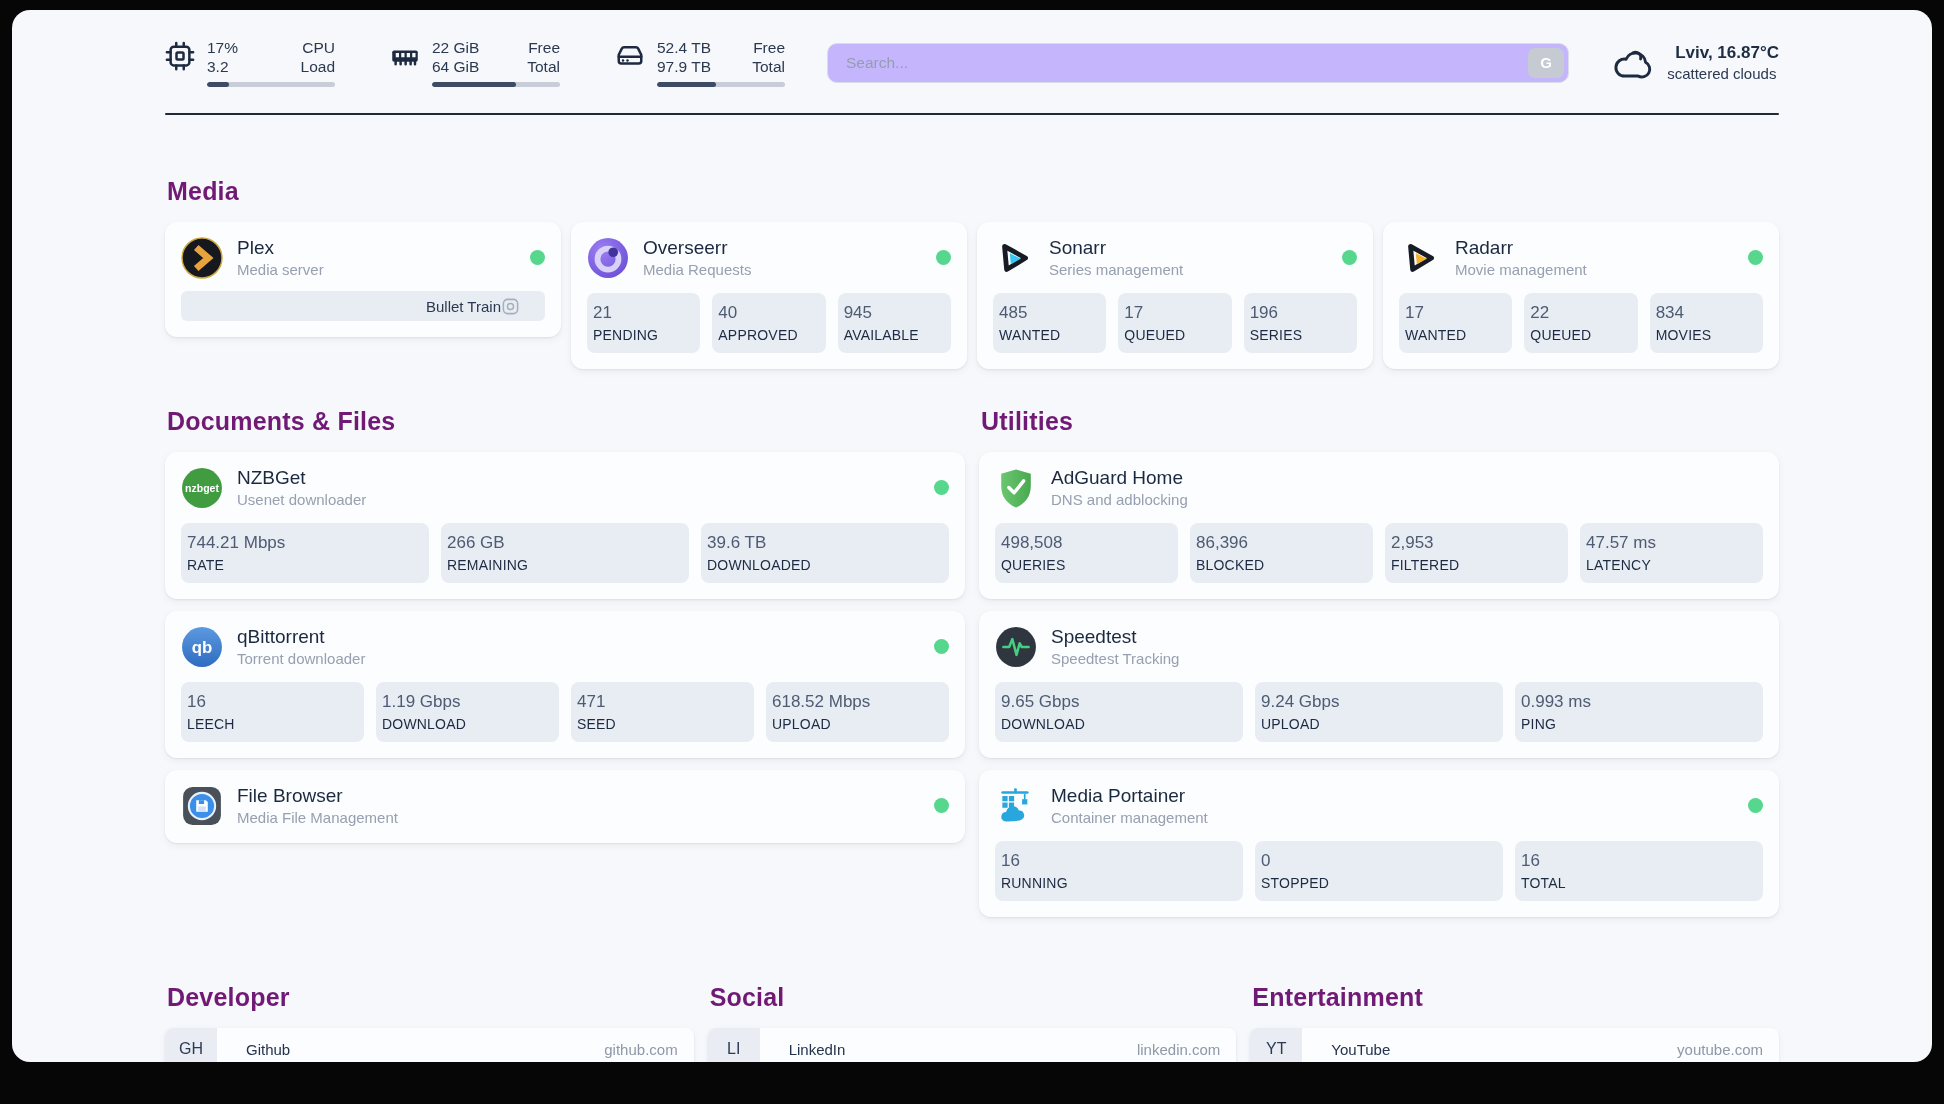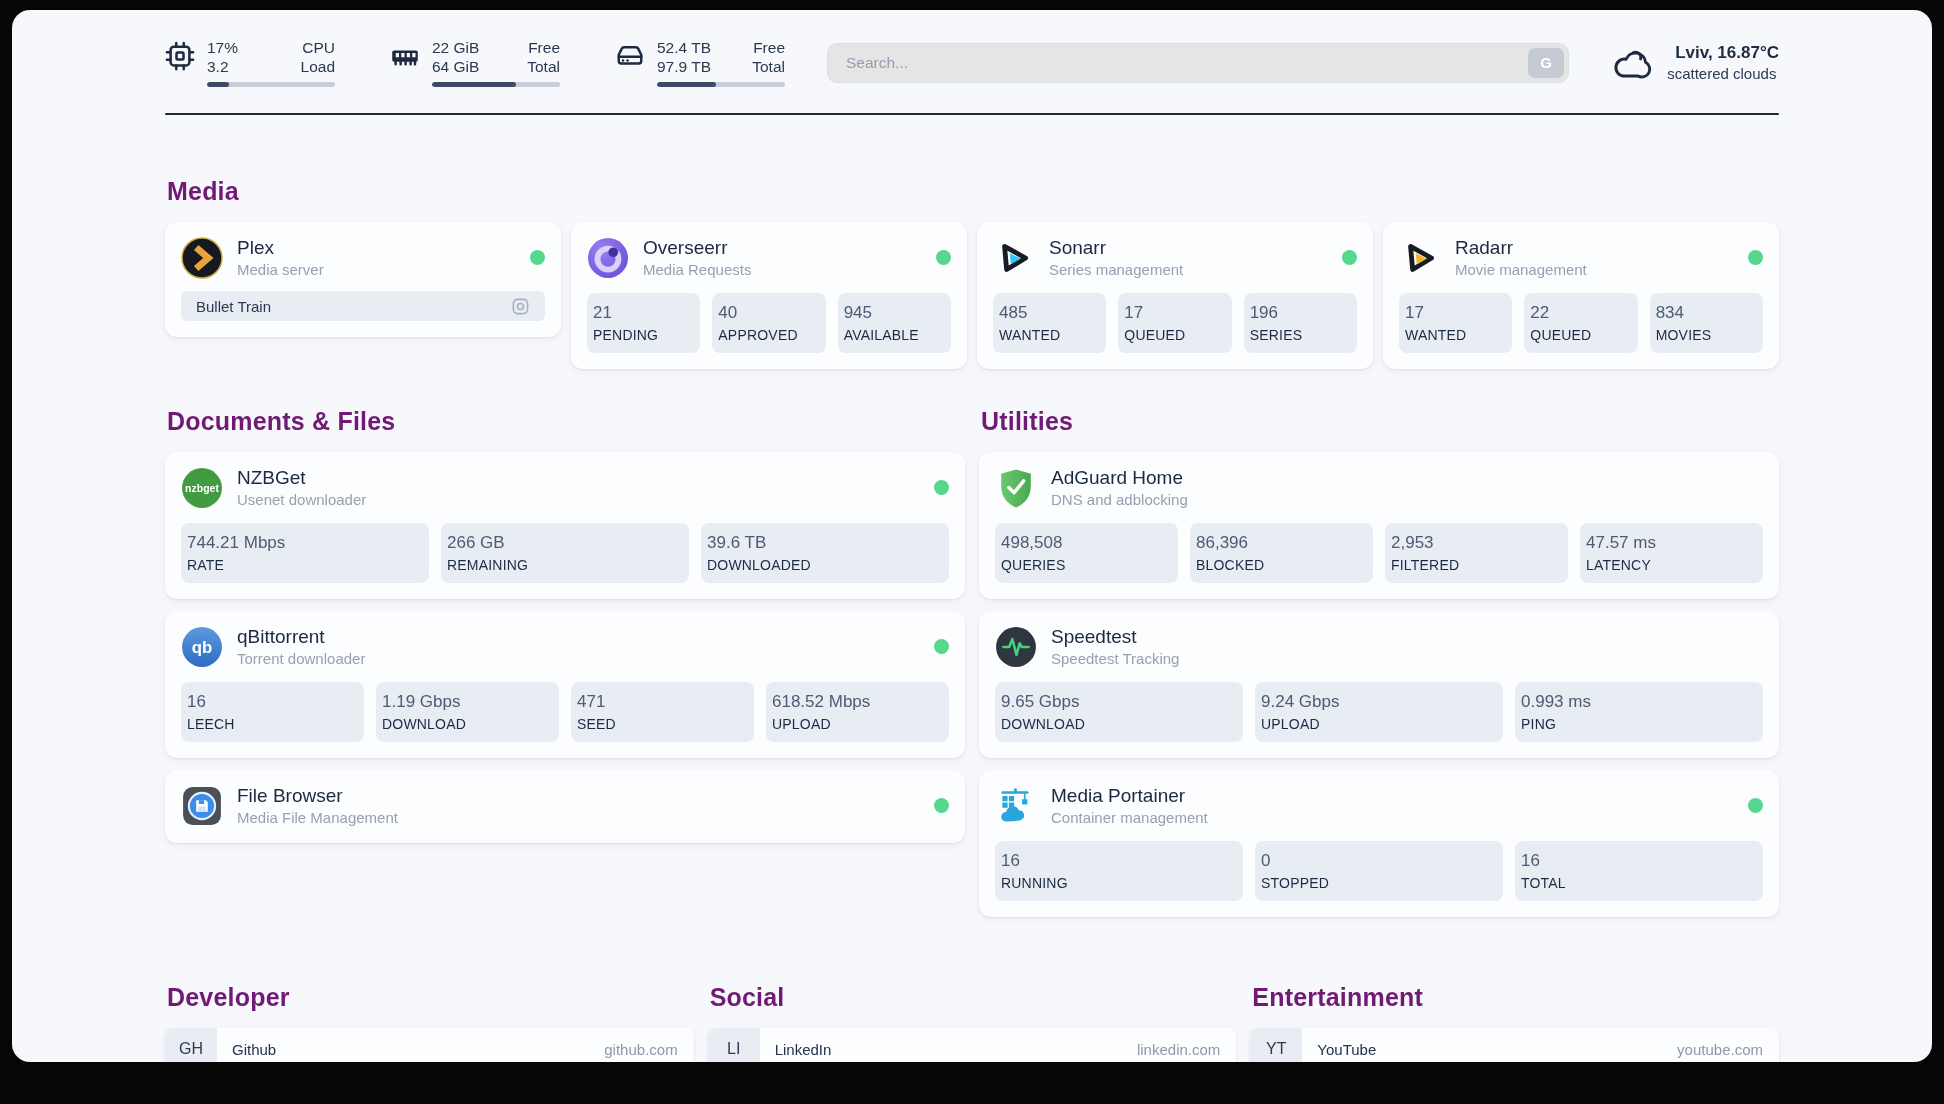--- a/index.html
+++ b/index.html
@@ -15,21 +15,21 @@
   .stats-group { display:flex; gap:55px; }
   .sysstat { display:flex; gap:12px; align-items:flex-start; }
   .sysstat svg { width:30px; height:30px; stroke:#1d2a40; margin-top:3px; flex:none; }
   .stat-body { width:128px; font-size:15.5px; color:#2b3950; font-weight:500; }
   .stat-line { display:flex; justify-content:space-between; line-height:19px; }
   .stat-track { margin-top:6px; height:5px; background:#c8cdd7; border-radius:3px; overflow:hidden; }
   .stat-fill { height:100%; background:#3d4c64; border-radius:3px; width:0; }
 
   .search-wrap { flex:1; margin:0 38px 0 42px; position:relative; }
   .search-wrap input { width:100%; height:40px; border:1.5px solid #d9dde6; border-radius:10px;
-      background:#e5e5e5; padding:0 56px 0 18px; font-size:15.5px; color:#2b3950;
+      background:#c4b5fd; padding:0 56px 0 18px; font-size:15.5px; color:#2b3950;
       font-family:inherit; outline:none; }
   .search-wrap input::placeholder { color:#949daf; }
   .g-btn { position:absolute; right:5px; top:50%; transform:translateY(-50%);
       width:36px; height:30px; background:#c5cad3; border-radius:7px; color:#fff;
       font-size:15px; font-weight:600; display:flex; align-items:center; justify-content:center; }
 
   .weather { display:flex; gap:14px; align-items:center; }
   .weather svg { width:46px; height:36px; stroke:#1d2a40; flex:none; }
   .w-line1 { font-size:17px; font-weight:700; color:#1e2c44; line-height:22px;padding-left:8px; }
   .w-line2 { font-size:15px; color:#2b3950; line-height:19px; }
@@ -53,39 +53,39 @@
          margin-left:auto; align-self:center; flex:none; }
 
   .stats { display:flex; gap:12px; margin-top:14px; }
   .stat-box { flex:1; background:#e8edf4; border-radius:8px; text-align:left; padding:9px 6px 10px; }
   .sb-value { font-size:17px; color:#4e5b72; line-height:22px; }
   .sb-label { font-size:14px; font-weight:400; color:#1c2a42; margin-top:3px; letter-spacing:.2px; }
 
   
   .player { margin-top:12px; display:flex; flex-direction:column; gap:8px; }
   .player-title-row { background:#e8edf4; border-radius:6px; height:30px; display:flex;
-      align-items:center; justify-content:space-between; padding:0 15px;
+      align-items:center; justify-content:flex-end; padding:0 25px;
       font-size:15px; color:#2a3850; }
   .player-title-row svg { width:19px; height:19px; stroke:#a8afbc; }
   .player-progress { background:#e8edf4; border-radius:6px; height:26px; position:relative;
       display:flex; align-items:center; padding:0 11px; overflow:hidden; }
   .player-fill { position:absolute; left:0; top:0; bottom:0; background:#d3d9e3; border-radius:6px; }
   .pause { position:relative; display:flex; gap:3px; }
   .pause i { display:block; width:3.5px; height:12px; background:#222f47; border-radius:1px; }
   .ptime { position:relative; margin-left:auto; font-size:15px; font-weight:600; color:#1e2c44; }
 
   
   .bm-section { margin-top:66px; padding-bottom:34px; }
   .bm-grid { display:grid; grid-template-columns:repeat(3,1fr); gap:14px; align-items:start; }
   .bm-list { display:flex; flex-direction:column; gap:10px; }
   .bm { display:flex; align-items:stretch; background:#fcfdfe; border-radius:8px; height:42px;
         box-shadow:0 1px 2px rgba(20,30,60,.08), 0 2px 6px rgba(20,30,60,.05); overflow:hidden; }
   .bm-abbr { width:52px; background:#e9edf3; display:flex; align-items:center; justify-content:center;
         font-size:16px; color:#2c3a54; flex:none; }
-  .bm-name { align-self:center; margin-left:15px; font-size:15px; color:#24324c; }
+  .bm-name { align-self:center; margin-left:29px; font-size:15px; color:#24324c; }
   .bm-url { align-self:center; margin-left:auto; margin-right:16px; font-size:15px; color:#8e98a9; }
 
   svg { display:block; }
 </style>
 </head>
 <body>
 
 <div class="panel">
 <div class="content">
 

